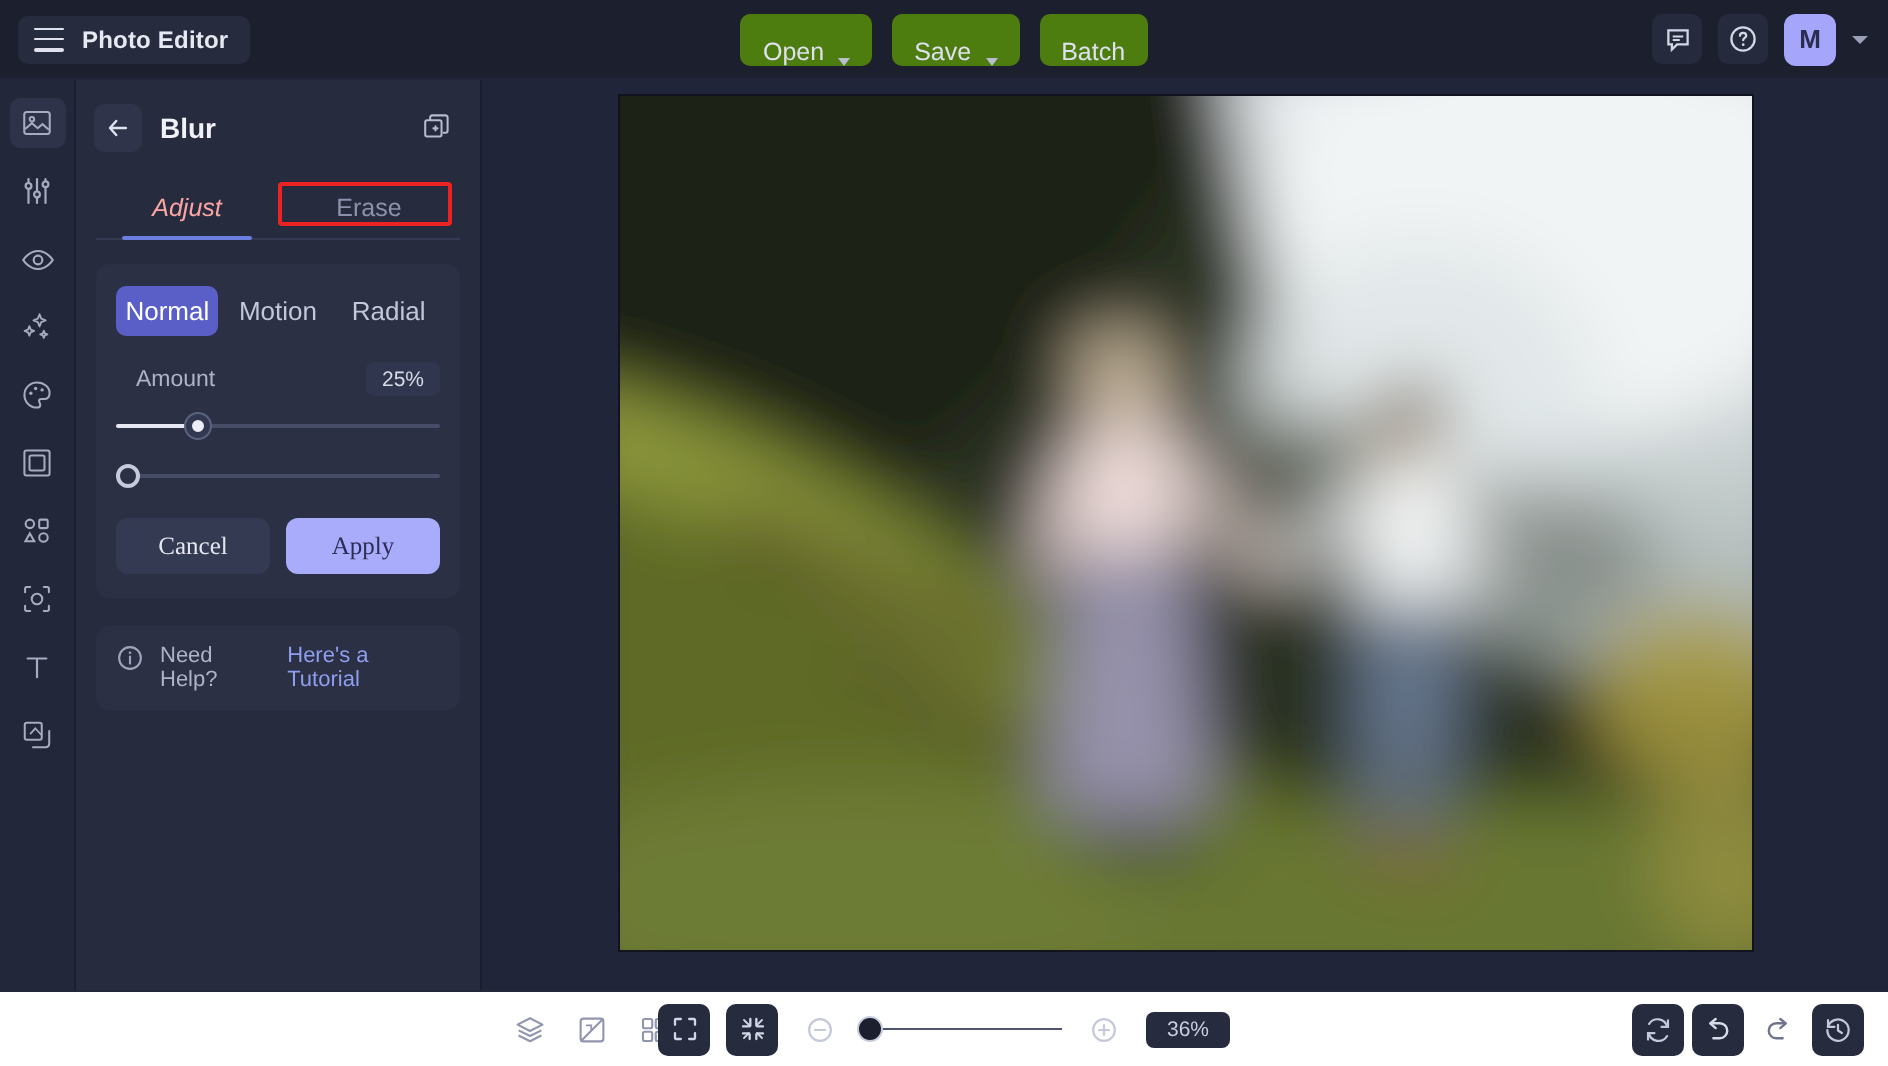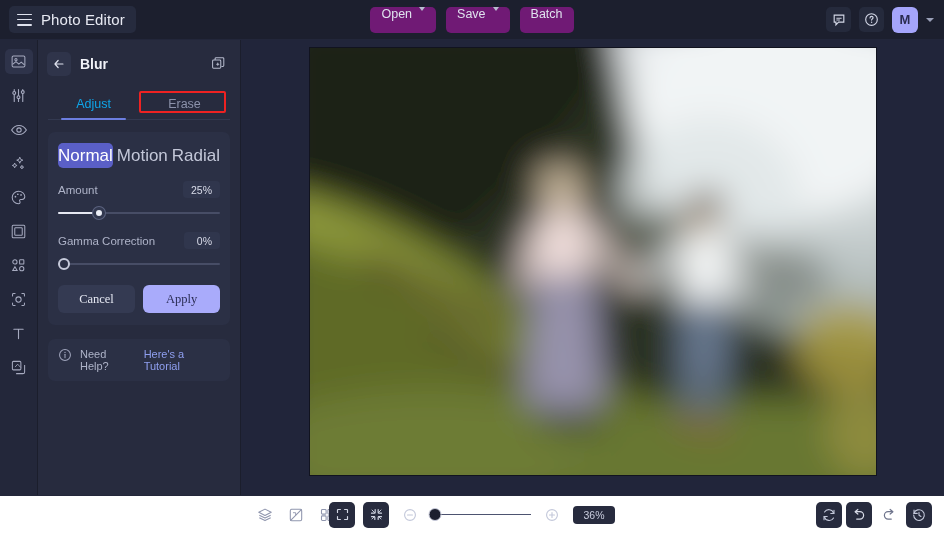--- a/index.html
+++ b/index.html
@@ -22,36 +22,36 @@
     background: #1c1f2e;
     display: flex; align-items: center;
     position: relative;
     border-bottom: 1px solid #22263a;
   }
   .brand {
     display: flex; align-items: center; gap: 9px;
     margin-left: 9px; padding: 5px 11px 5px 8px;
     background: #262b3e; border-radius: 5px;
   }
-  .brand-label { color: #e7e9f2; font-size: 15px; letter-spacing: .1px; }
+  .brand-label { color: #e7e9f2; font-size: 12px; letter-spacing: .1px; font-weight: bold; }
   .hamburger { width: 15px; height: 12px; display: flex; flex-direction: column; justify-content: space-between; }
   .hamburger i { display: block; height: 1.6px; background: #dfe2ee; border-radius: 1px; }
 
   .center-actions {
     position: absolute; left: 0; right: 0; top: 0; bottom: 0;
     display: flex; align-items: center; justify-content: center; gap: 10px;
     pointer-events: none;
   }
   .center-actions > * { pointer-events: auto; }
   .tb-btn {
-    background: #701a75; color: #dfe2ee;
+    background: #4d7c0f; color: #dfe2ee;
     border: none; border-radius: 5px;
     height: 26px; padding: 0 11px;
     font-size: 12.5px; font-family: inherit;
-    display: inline-flex; align-items: flex-start; gap: 7px;
+    display: inline-flex; align-items: flex-end; gap: 7px;
     cursor: pointer;
   }
   .caret { width: 0; height: 0; border-left: 3.6px solid transparent; border-right: 3.6px solid transparent; border-top: 4.2px solid #b9bdd0; display: inline-block; }
 
   .right-actions {
     margin-left: auto; display: flex; align-items: center; gap: 8px;
     padding-right: 10px; position: relative; z-index: 2;
   }
   .icon-btn {
     width: 25px; height: 25px; border-radius: 5px;
@@ -109,21 +109,21 @@
     display: flex; margin: 6px 10px 0;
     border-bottom: 1px solid #333950;
     position: relative;
   }
   .tab {
     flex: 1; text-align: center;
     font-size: 12.5px; color: #8c92ab;
     padding: 9px 0 8px; cursor: pointer;
     position: relative; background: none; border: none; font-family: inherit;
   }
-  .tab.active { color: #0ea5e9; }
+  .tab.active { color: #fca5a5; font-style: italic; }
   .tab.active::after {
     content: ""; position: absolute; left: 14%; right: 14%; bottom: -1px;
     height: 2px; background: #6c7ee0; border-radius: 2px;
   }
   .annot-box {
     position: absolute;
     border: 2.5px solid #ee2222;
     border-radius: 2px;
     pointer-events: none;
   }
@@ -133,28 +133,28 @@
     background: #2b3045;
     border-radius: 7px;
     padding: 11px 10px 12px;
   }
   .seg {
     display: flex; gap: 4px; margin-bottom: 13px;
   }
   .seg-btn {
     flex: 1; height: 25px; border-radius: 5px;
     background: transparent; border: none; cursor: pointer;
-    color: #c3c7d8; font-size: 17px; font-family: inherit;
+    color: #c3c7d8; font-size: 13px; font-family: inherit;
   }
   .seg-btn.active { background: #5a5fc7; color: #fff; }
 
   .ctrl { margin-bottom: 13px; }
   .ctrl:last-child { margin-bottom: 0; }
   .ctrl-row { display: flex; align-items: center; justify-content: space-between; margin-bottom: 9px; }
-  .ctrl-label { color: #aeb3c8; font-size: 11.5px; }
+  .ctrl-label { color: #aeb3c8; font-size: 11.5px; margin-left: 10px; }
   .ctrl-val {
     color: #d8dbe8; font-size: 10.5px;
     background: #30364d; border-radius: 4px;
     padding: 2.5px 8px; min-width: 36px; text-align: right;
   }
   .slider { position: relative; height: 12px; }
   .slider .track {
     position: absolute; top: 5px; left: 0; right: 0; height: 2px;
     background: #474d66; border-radius: 2px;
   }
@@ -409,24 +409,20 @@
             <span class="ctrl-val">25%</span>
           </div>
           <div class="slider">
             <span class="track"></span>
             <span class="fill" style="width:25%"></span>
             <span class="knob" style="left:25%"></span>
           </div>
         </div>
 
         <div class="ctrl">
-          <div class="ctrl-row">
-            <span class="ctrl-label">Gamma Correction</span>
-            <span class="ctrl-val">0%</span>
-          </div>
           <div class="slider zero">
             <span class="track"></span>
             <span class="fill" style="width:0%"></span>
             <span class="knob" style="left:4%"></span>
           </div>
         </div>
 
         <div class="btn-row">
           <button class="p-btn secondary">Cancel</button>
           <button class="p-btn primary">Apply</button>

